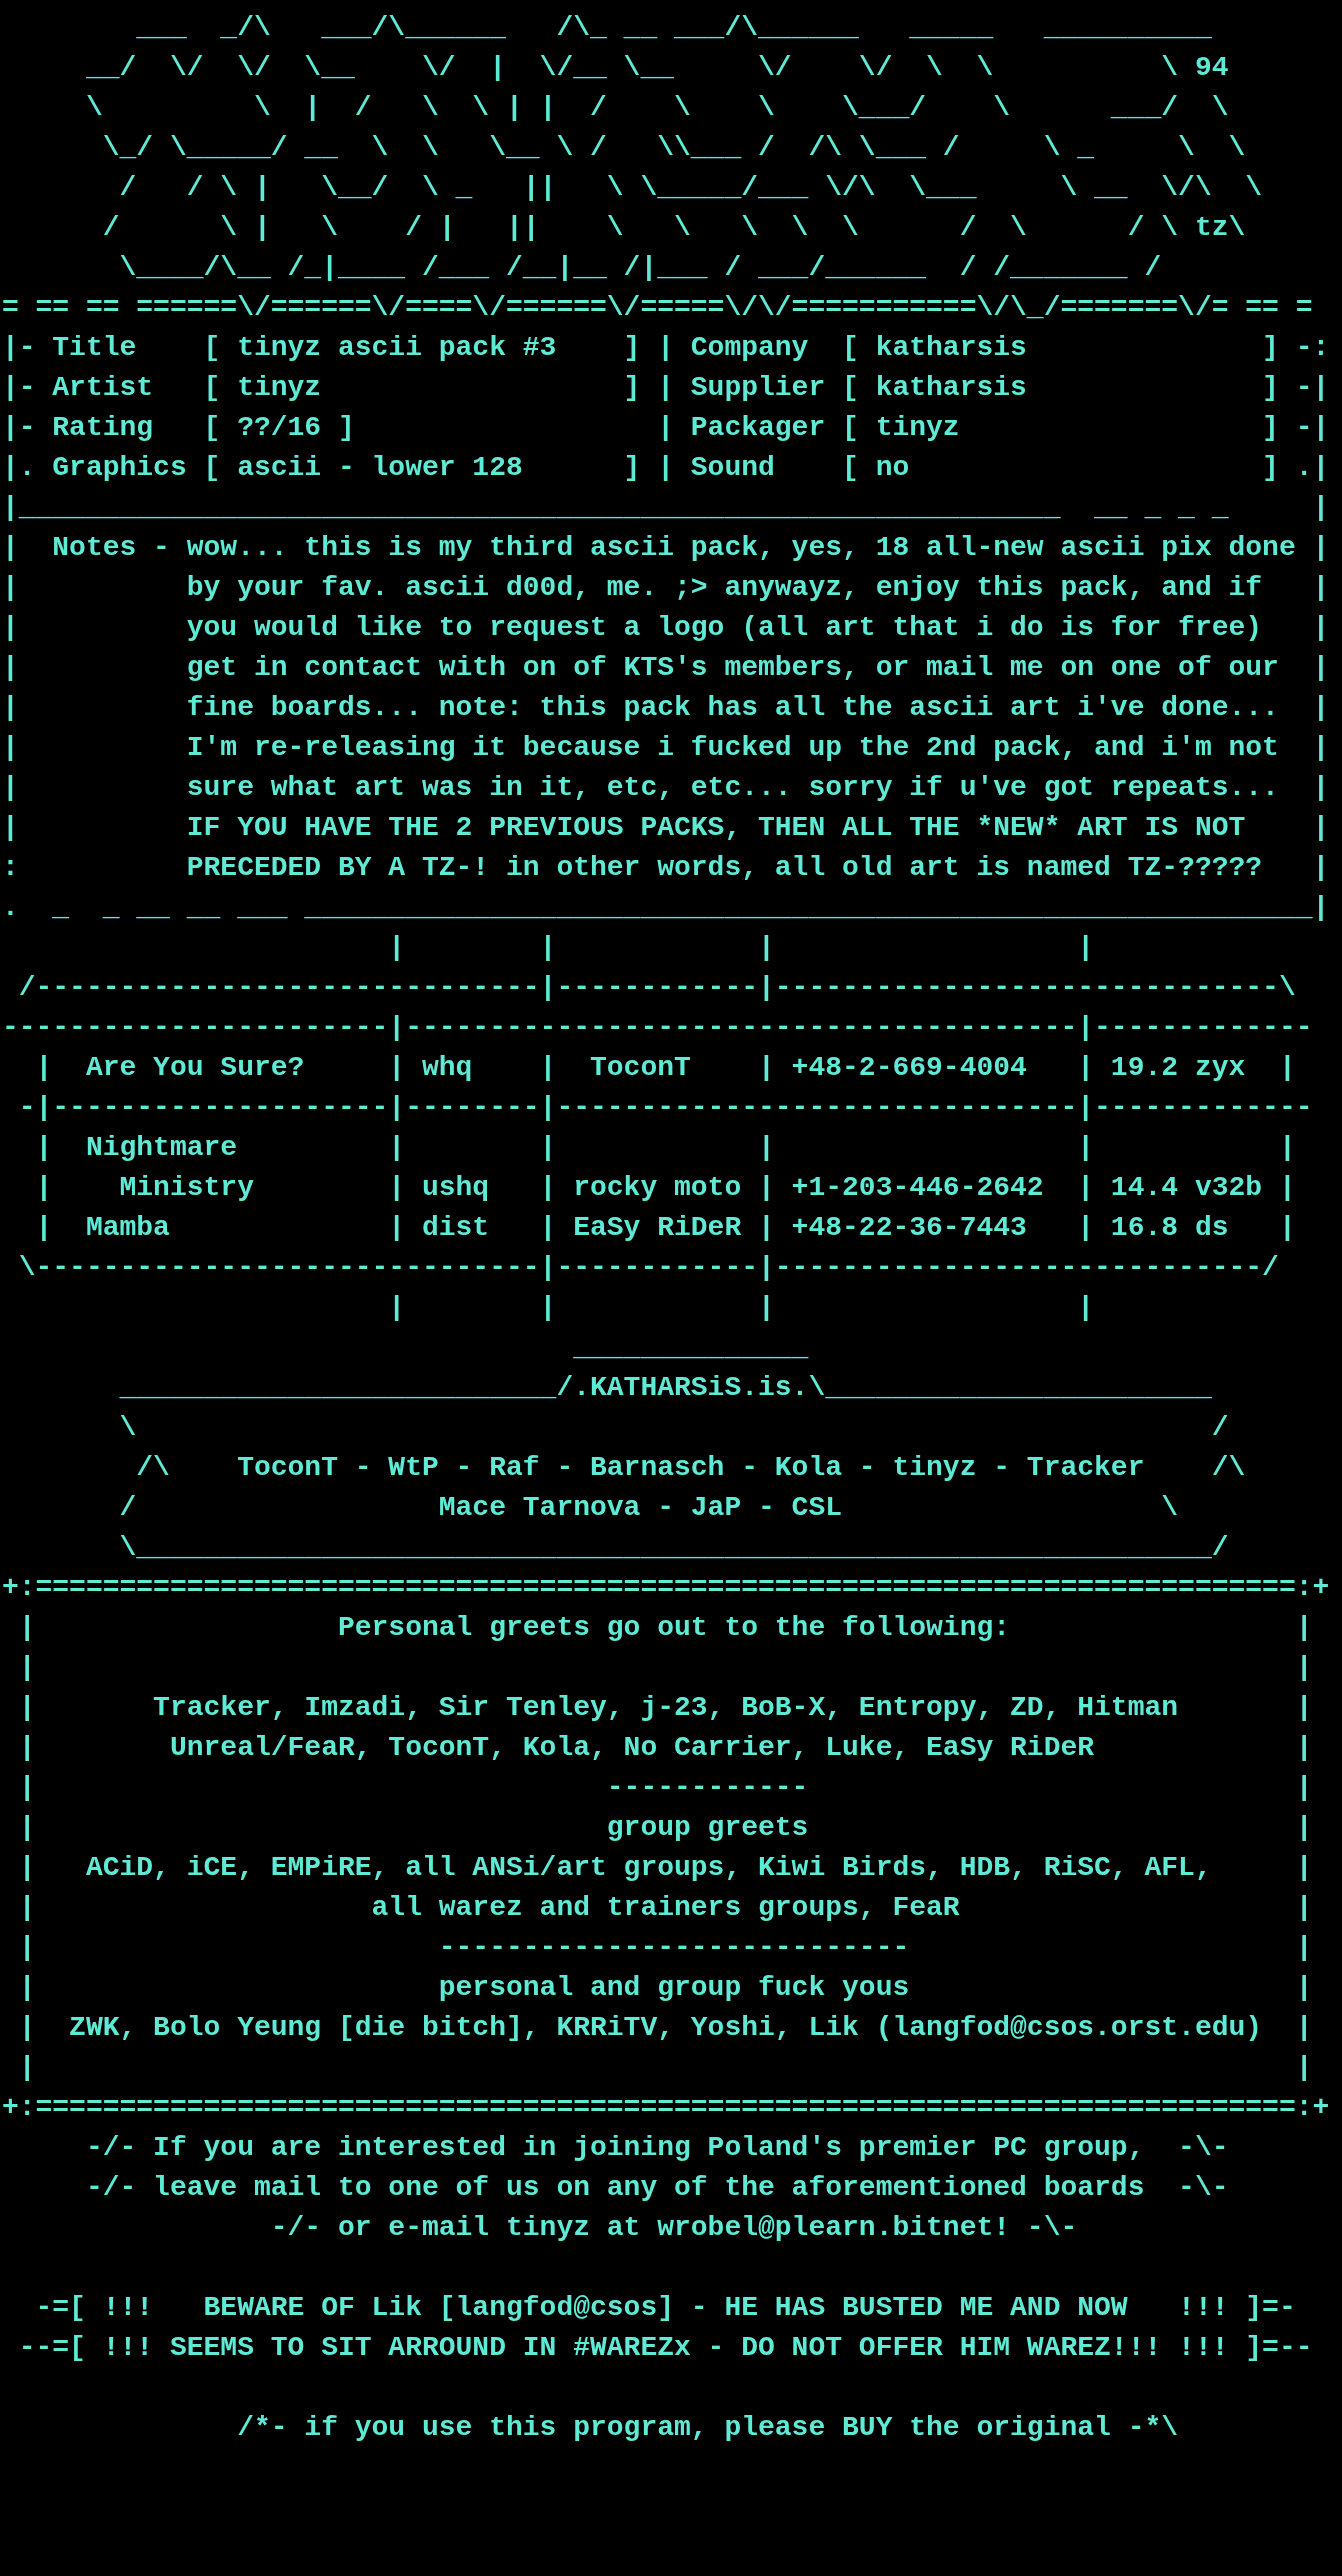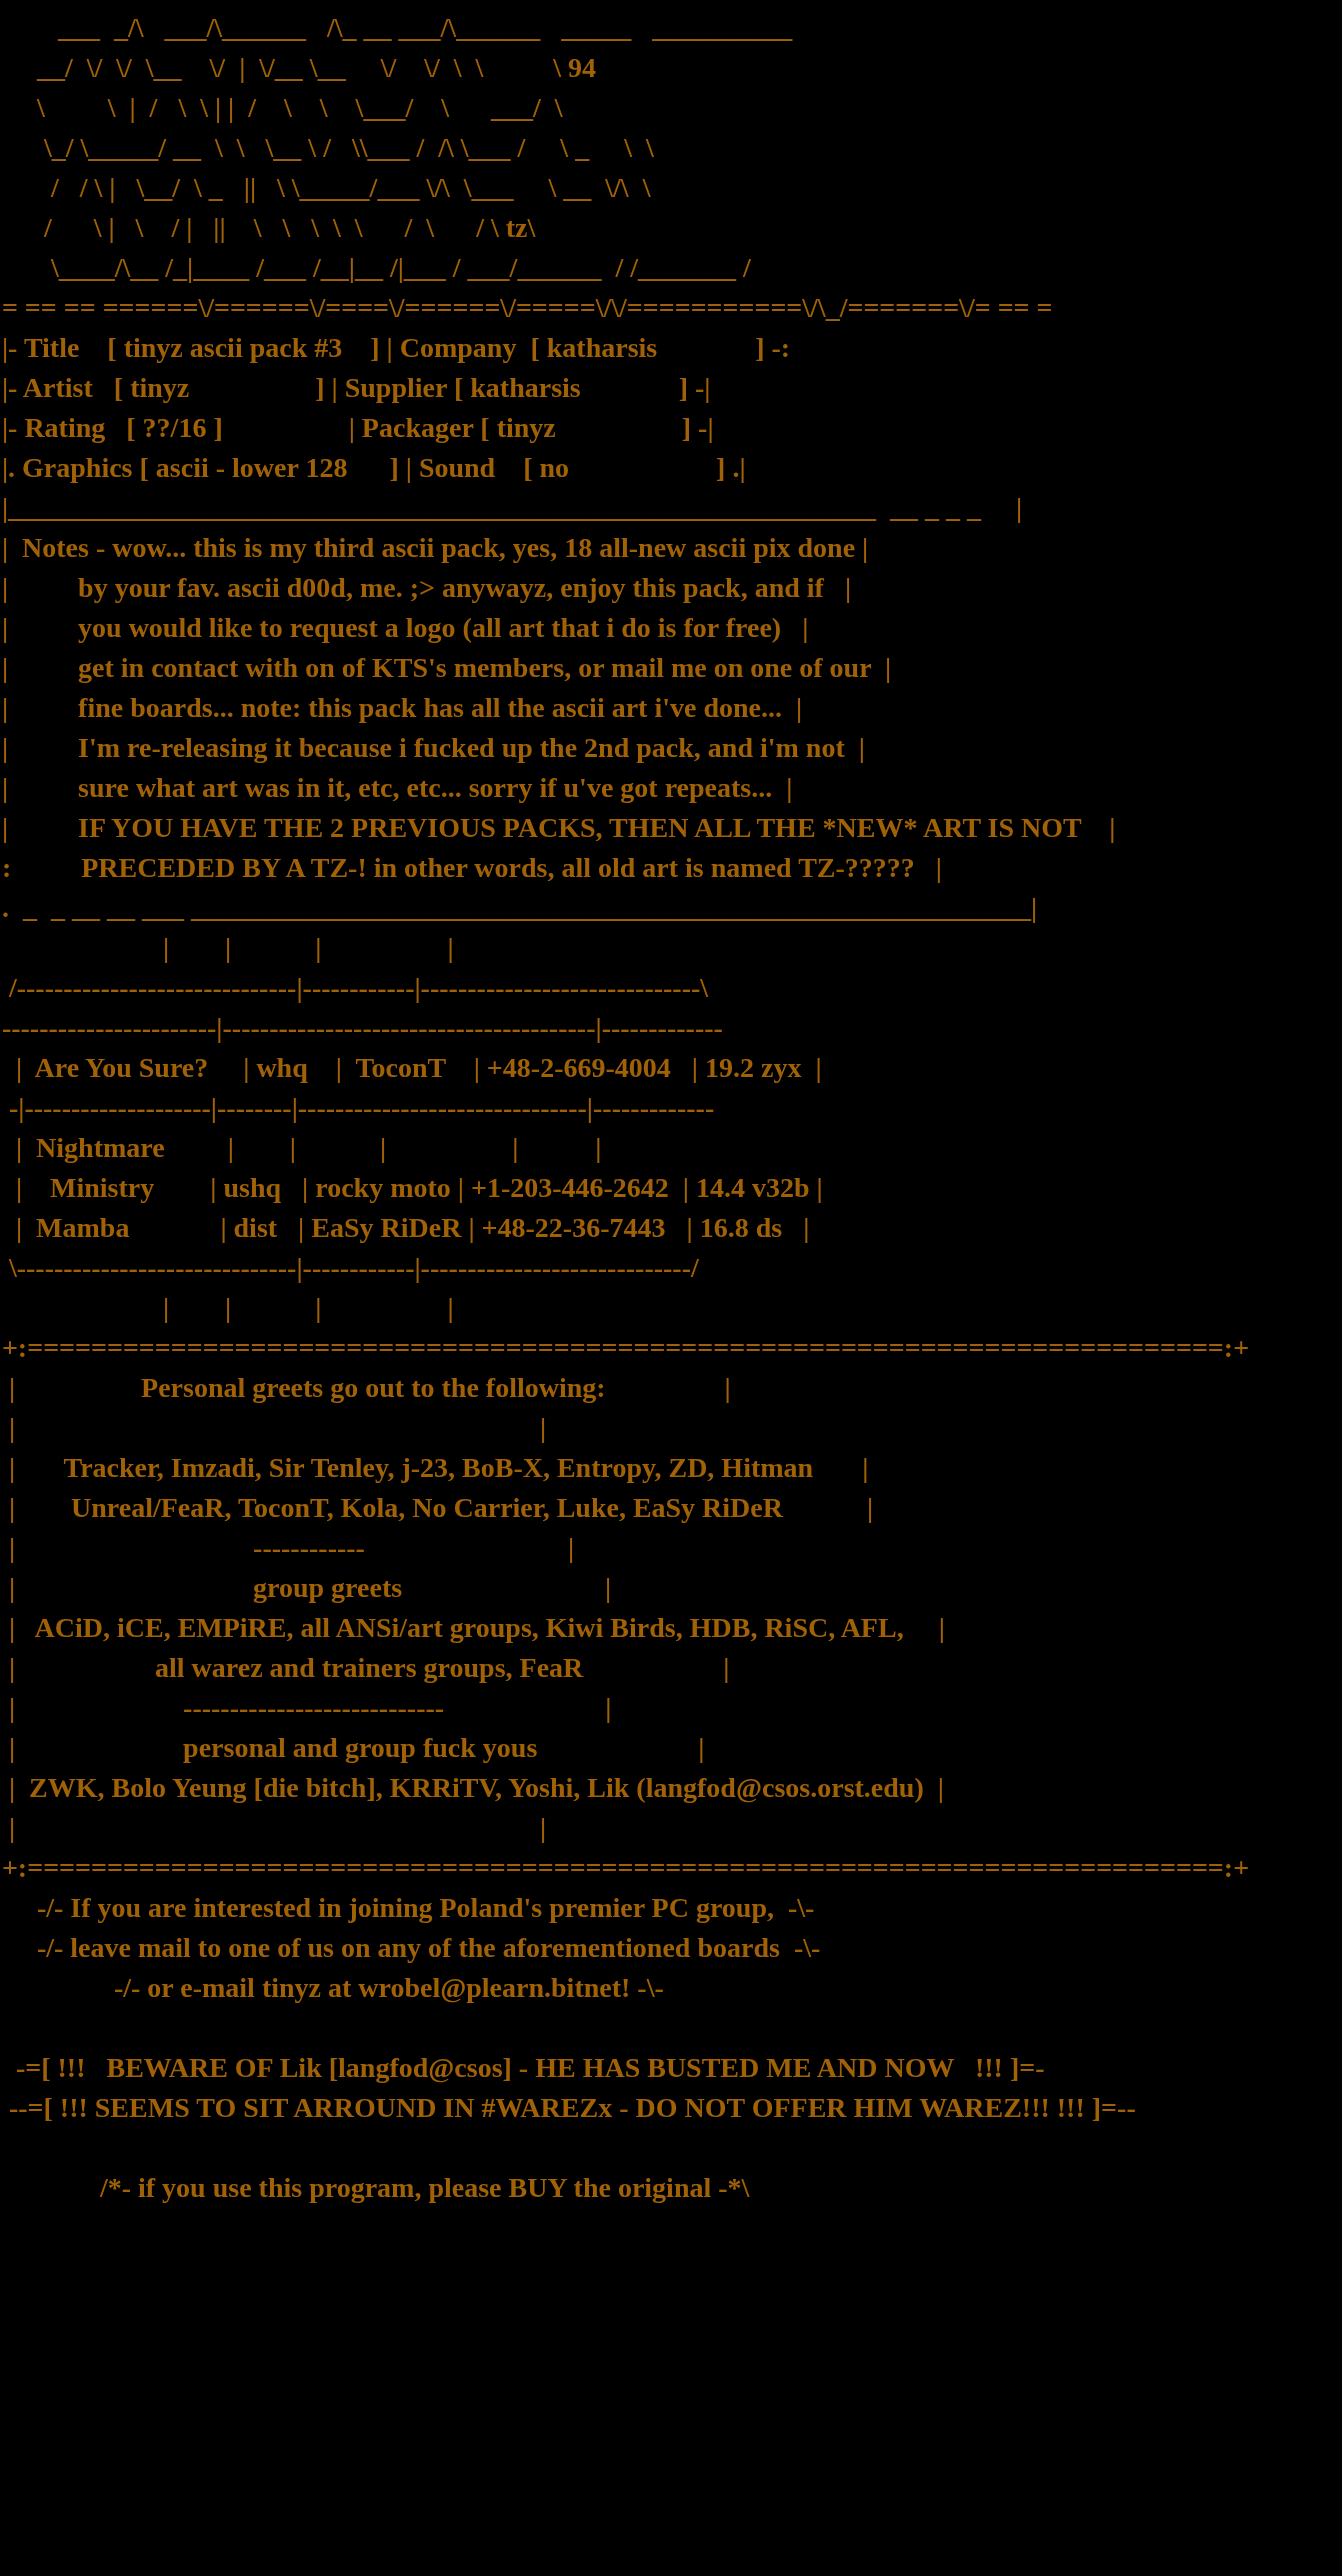--- a/index.html
+++ b/index.html
@@ -12,26 +12,26 @@
     width: 1342px;
     height: 2576px;
     background: #000000;
     overflow: hidden;
     box-sizing: border-box;
     padding: 7.5px 0 0 1.9px;
   }
   pre.nfo {
     margin: 0;
     padding: 0;
-    font-family: Liberation Serif, serif;
+    font-family: Liberation Mono, monospace;
     font-size: 28px;
     line-height: 40px;
     font-weight: bold;
     letter-spacing: 0;
-    color: #a16207;
+    color: #5eead4;
     white-space: pre;
   }
 </style>
 </head>
 <body>
 
 <div id="screen">
   <pre class="nfo">        ___  _/\   ___/\______   /\_ __ ___/\______   _____   __________
      __/  \/  \/  \__    \/  |  \/__ \__     \/    \/  \  \          \ 94
      \         \  |  /   \  \ | |  /    \    \    \___/    \      ___/  \
@@ -59,20 +59,27 @@
  /------------------------------|------------|------------------------------\
 -----------------------|----------------------------------------|-------------
   |  Are You Sure?     | whq    |  ToconT    | +48-2-669-4004   | 19.2 zyx  |
  -|--------------------|--------|-------------------------------|-------------
   |  Nightmare         |        |            |                  |           |
   |    Ministry        | ushq   | rocky moto | +1-203-446-2642  | 14.4 v32b |
   |  Mamba             | dist   | EaSy RiDeR | +48-22-36-7443   | 16.8 ds   |
  \------------------------------|------------|-----------------------------/
                        |        |            |                  |
 </pre>
+  <pre class="nfo">                                  ______________
+       __________________________/.KATHARSiS.is.\_______________________
+       \                                                                /
+        /\    ToconT - WtP - Raf - Barnasch - Kola - tinyz - Tracker    /\
+       /                  Mace Tarnova - JaP - CSL                   \
+       \________________________________________________________________/
+</pre>
   <pre class="nfo">+:===========================================================================:+
  |                  Personal greets go out to the following:                 |
  |                                                                           |
  |       Tracker, Imzadi, Sir Tenley, j-23, BoB-X, Entropy, ZD, Hitman       |
  |        Unreal/FeaR, ToconT, Kola, No Carrier, Luke, EaSy RiDeR            |
  |                                  ------------                             |
  |                                  group greets                             |
  |   ACiD, iCE, EMPiRE, all ANSi/art groups, Kiwi Birds, HDB, RiSC, AFL,     |
  |                    all warez and trainers groups, FeaR                    |
  |                        ----------------------------                       |

